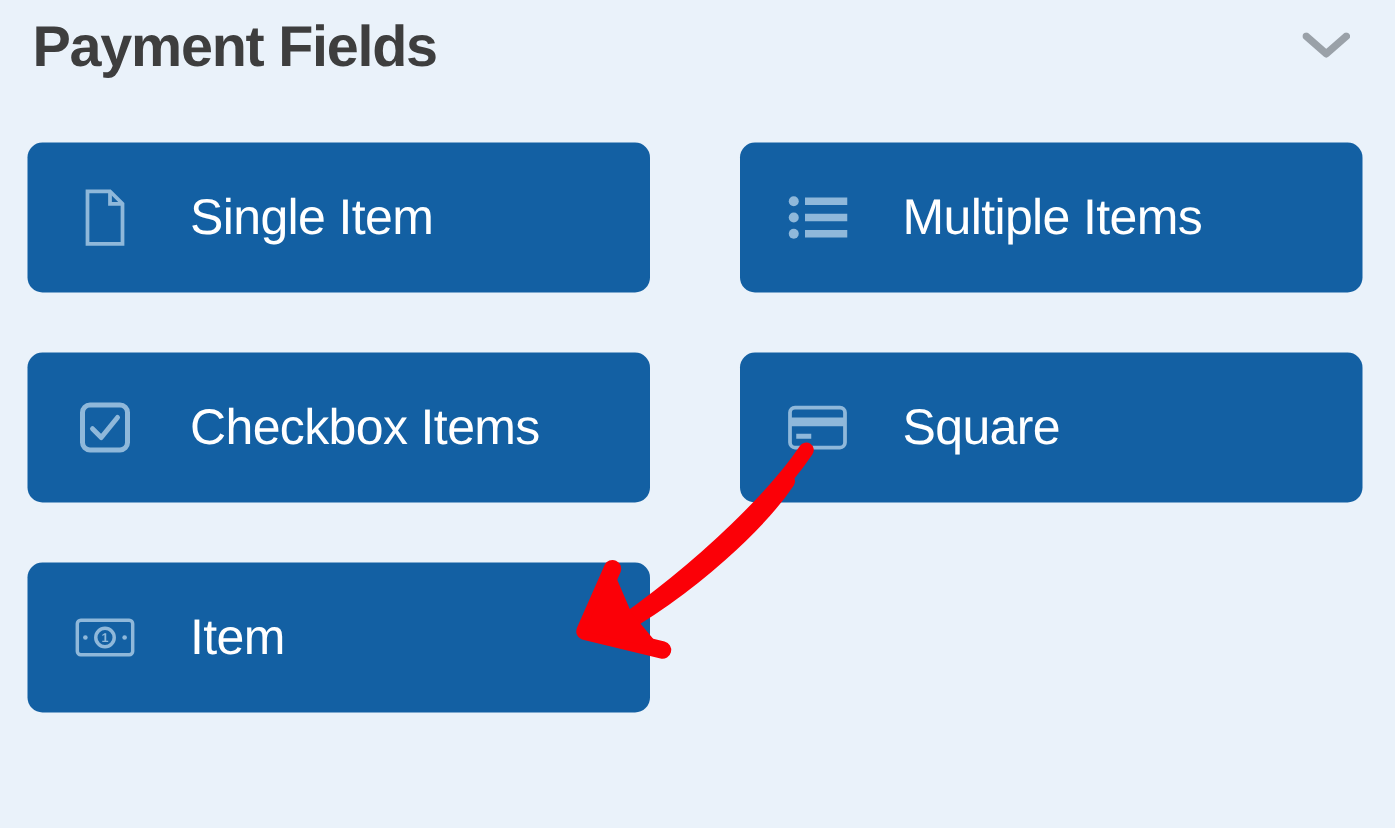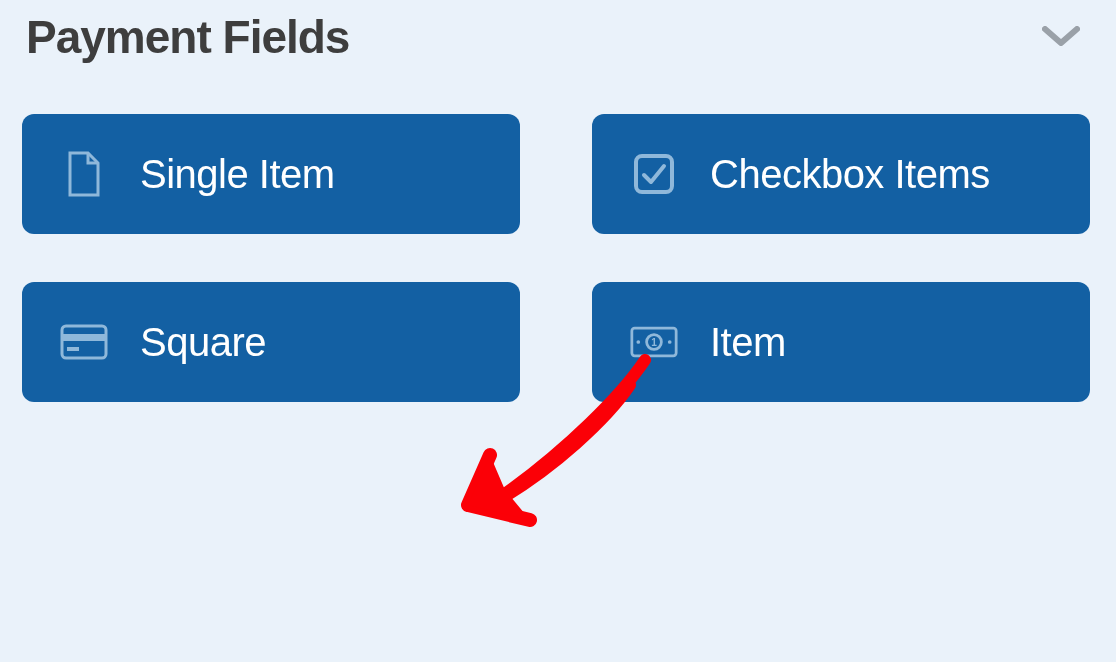--- a/index.html
+++ b/index.html
@@ -56,21 +56,21 @@
       display: flex;
       align-items: center;
       justify-content: center;
       color: #8fb8da;
       flex-shrink: 0;
     }
     .field-btn .label {
       font-size: 40px;
       font-weight: 400;
       color: #ffffff;
-      margin-left: 32px;
+      margin-left: 44px;
       letter-spacing: -0.5px;
     }
     svg { display: block; }
     .arrow-overlay {
       position: absolute;
       pointer-events: none;
     }
   </style>
 </head>
 <body>
@@ -89,20 +89,33 @@
   <div class="field-btn">
     <span class="icon">
       <svg width="36" height="46" viewBox="0 0 36 46">
         <path d="M4 2 H22 L32 12 V44 H4 Z" fill="none" stroke="currentColor" stroke-width="3"></path>
         <path d="M22 2 V12 H32" fill="none" stroke="currentColor" stroke-width="3"></path>
       </svg>
     </span>
     <span class="label">Single Item</span>
   </div>
 
+  <div class="field-btn">
+    <span class="icon">
+      <svg width="48" height="40" viewBox="0 0 48 40">
+        <circle cx="5" cy="7" r="4" fill="currentColor"></circle>
+        <rect x="14" y="4" width="34" height="6" fill="currentColor"></rect>
+        <circle cx="5" cy="20" r="4" fill="currentColor"></circle>
+        <rect x="14" y="17" width="34" height="6" fill="currentColor"></rect>
+        <circle cx="5" cy="33" r="4" fill="currentColor"></circle>
+        <rect x="14" y="30" width="34" height="6" fill="currentColor"></rect>
+      </svg>
+    </span>
+    <span class="label">Multiple Items</span>
+  </div>
 
   <div class="field-btn">
     <span class="icon">
       <svg width="42" height="42" viewBox="0 0 42 42">
         <rect x="3" y="3" width="36" height="36" rx="6" ry="6" fill="none" stroke="currentColor" stroke-width="4"></rect>
         <path d="M11 22 L18 29 L31 13" fill="none" stroke="currentColor" stroke-width="4" stroke-linecap="round" stroke-linejoin="round"></path>
       </svg>
     </span>
     <span class="label">Checkbox Items</span>
   </div>

